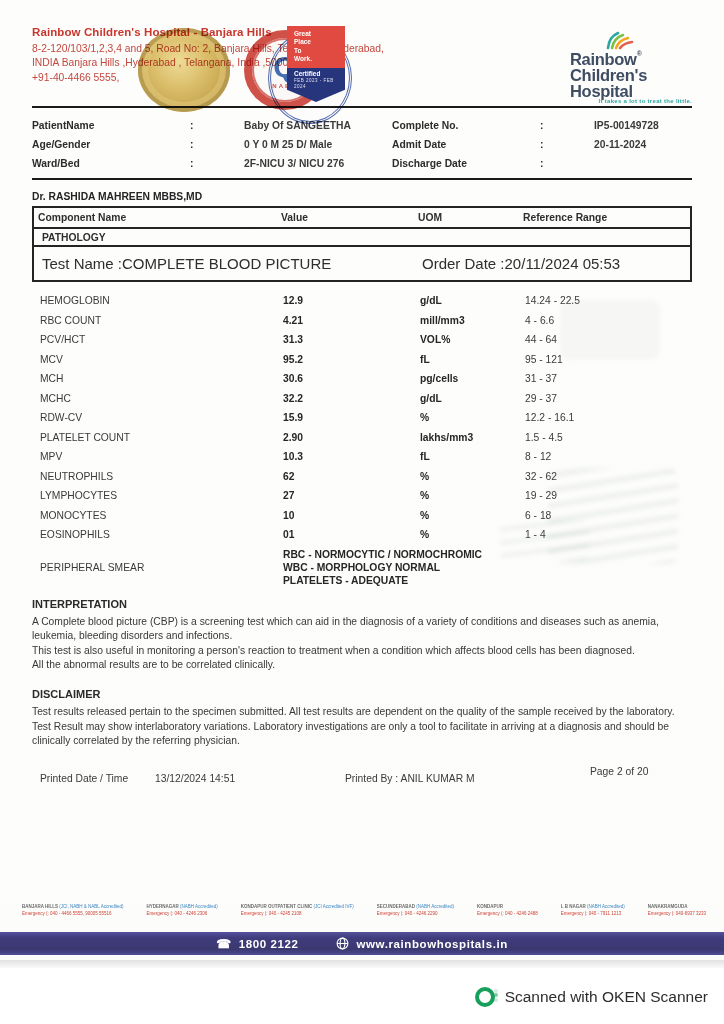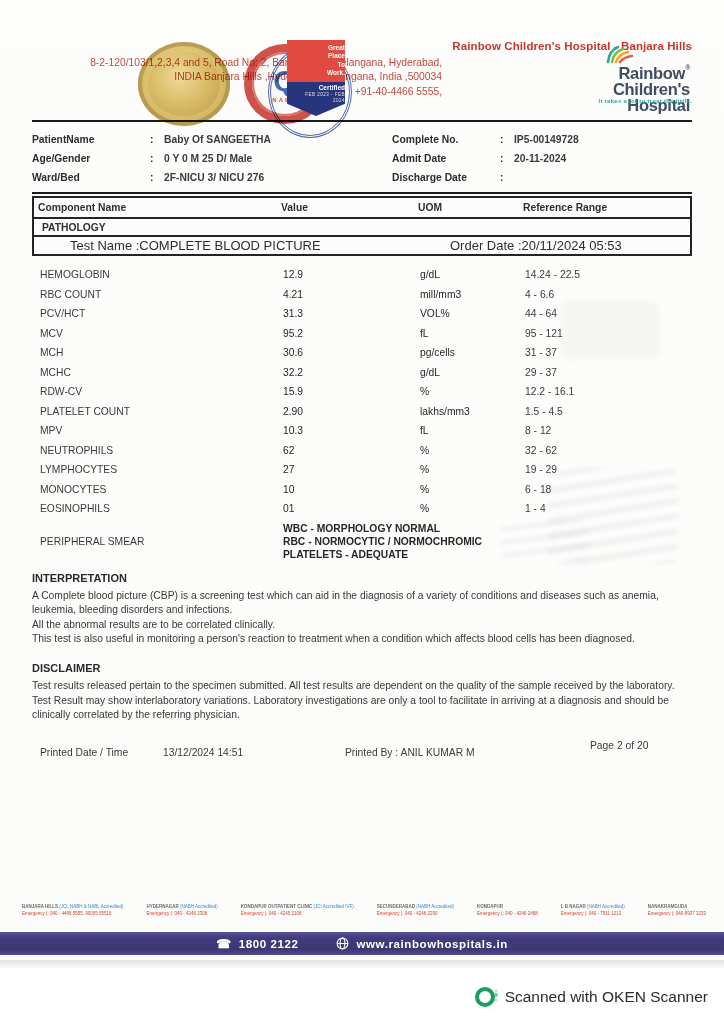--- a/index.html
+++ b/index.html
@@ -8,21 +8,21 @@
     position:relative; background:#ffffff; overflow:hidden;
     font-family:"Liberation Sans", sans-serif; color:#2e2e2e;
   }
   .page {
     position:absolute; left:0; top:0; width:724px; height:968px;
     background:linear-gradient(180deg,#fdfdfc 0%,#fcfcfa 100%);
     filter:blur(0.24px);
   }
 
   
-  .header { position:relative; margin:40px 32px 0; height:78px;text-align:right; }
+  .header { position:relative; margin:26px 32px 0; height:78px; }
   .hospital-title { color:#c8362d; font-weight:bold; font-size:11.5px; letter-spacing:0.1px; }
   .hospital-address { margin-top:4px; color:#c4473e; font-size:10.3px; line-height:1.4; width:410px; }
 
   .seal { position:absolute; border-radius:50%; opacity:0.88; mix-blend-mode:multiply; }
   .seal-gold {
     left:106px; top:2px; width:92px; height:84px; z-index:1;
     background:radial-gradient(circle at 45% 40%, #eed98a 0%, #d8b756 38%, #c09b38 68%, #9f7e28 100%);
     box-shadow:inset 0 0 0 4px rgba(146,113,32,.55), inset 0 0 0 10px rgba(226,198,110,.5);
   }
   .seal-red {
@@ -60,61 +60,61 @@
     color:#2aa8a0; font-size:6px; font-weight:bold; white-space:nowrap; letter-spacing:.3px;
   }
 
   .rule { border-top:2px solid #1b1b1b; margin:0 32px; }
   .rule-header { margin-top:2px; }
 
   
   .patient { display:flex; margin:8px 32px 0; justify-content:space-between; }
   .p-col { display:flex; flex-direction:column; }
   .p-col-left { width:340px; } .p-col-right { width:300px; }
-  .p-row { display:flex; height:19px; align-items:center; font-size:10.3px; }
+  .p-row { display:flex; height:19px; align-items:center; font-size:10.3px;gap:40px; }
   .p-label { font-weight:bold; color:#2c2c2c; width:118px; }
   .p-col-right .p-label { width:108px; }
   .p-colon { width:14px; font-weight:bold; }
   .p-value { font-weight:bold; color:#3a3a3a; }
   .rule-patient { margin-top:5px; }
 
   
   .doctor { margin:11px 32px 4px; font-weight:bold; font-size:10.3px; color:#242424; }
   .comp-table { margin:2px 32px 0; border:2px solid #242424; }
   .t-head { display:grid; grid-template-columns:243px 137px 105px 1fr; align-items:center;
     height:21px; border-bottom:2px solid #242424; font-weight:bold; font-size:10.3px; }
   .t-head span { padding-left:4px; }
   .t-section { height:18px; display:flex; align-items:center; padding-left:8px;
     border-bottom:2px solid #242424; font-weight:bold; font-size:10.3px; }
-  .t-test { display:grid; grid-template-columns:380px 1fr; align-items:center; height:17px; font-size:13px;margin-left:28px; }
+  .t-test { display:grid; grid-template-columns:380px 1fr; align-items:center; height:33px; font-size:15px; }
   .t-test span { padding-left:8px; }
 
   
   .results { margin:9px 32px 0; }
   .result-row { display:grid; grid-template-columns:243px 137px 105px 1fr;
     height:19.5px; align-items:center; font-size:10.3px; }
   .result-row span { padding-left:8px; }
   .rc-name { color:#3a3a3a; }
-  .rc-val, .rc-uom { font-weight:normal; color:#262626; }
+  .rc-val, .rc-uom { font-weight:bold; color:#262626; }
   .rc-range { color:#3a3a3a; }
 
   .smear { display:grid; grid-template-columns:243px 1fr; margin:3px 32px 0; }
   .smear-label { padding-left:8px; font-size:10.3px; color:#3a3a3a; align-self:center; }
   .smear-lines { padding-left:8px; }
   .smear-lines div { font-weight:bold; font-size:10.3px; line-height:13px; color:#262626; }
 
   
   .sec-title { font-weight:bold; font-size:11px; color:#2a2a2a; margin-bottom:5px; }
   .interp { margin:11px 32px 0; }
   .interp p, .disclaimer p { font-size:10.3px; line-height:1.42; color:#383838; max-width:658px; }
   .disclaimer { margin:15px 32px 0; }
 
   .printed { position:relative; margin:24px 32px 0; font-size:10.3px; color:#3a3a3a; }
   .printed-label { position:absolute; left:8px; }
-  .printed-datetime { position:absolute; left:123px;margin-left:8px; }
+  .printed-datetime { position:absolute; left:123px; }
   .printed-by { position:absolute; left:313px; }
   .printed-page { position:absolute; left:558px; top:-7px; }
 
   
   .artifact { position:absolute; filter:blur(2.2px); pointer-events:none; }
   .a1 { left:548px; top:468px; width:130px; height:96px; border-radius:10px;
     background:repeating-linear-gradient(-9deg, rgba(130,155,145,.12) 0 5px, transparent 5px 15px); }
   .a2 { left:500px; top:520px; width:90px; height:40px; border-radius:8px;
     background:repeating-linear-gradient(-7deg, rgba(120,150,140,.10) 0 4px, transparent 4px 13px); }
   .a3 { left:560px; top:300px; width:100px; height:60px; border-radius:10px;
@@ -236,20 +236,21 @@
       </div>
       <div class="p-row">
         <span class="p-label">Discharge Date</span>
         <span class="p-colon">:</span>
         <span class="p-value"></span>
       </div>
     </div>
   </div>
   <div class="rule rule-patient"></div>
 
+  <div class="doctor">Dr. RASHIDA MAHREEN MBBS,MD</div>
 
   <div class="comp-table">
     <div class="t-head">
       <span>Component Name</span>
       <span>Value</span>
       <span>UOM</span>
       <span>Reference Range</span>
     </div>
     <div class="t-section">PATHOLOGY</div>
     <div class="t-test">
@@ -337,33 +338,33 @@
       <span class="rc-val">01</span>
       <span class="rc-uom">%</span>
       <span class="rc-range">1 - 4</span>
     </div>
     </div>
 
   <div class="smear">
     <div class="smear-label">PERIPHERAL SMEAR</div>
     <div class="smear-lines">
 
-    <div>WBC - MORPHOLOGY NORMAL</div>
-        <div>RBC - NORMOCYTIC / NORMOCHROMIC</div>
+    <div>RBC - NORMOCYTIC / NORMOCHROMIC</div>
+        <div>WBC - MORPHOLOGY NORMAL</div>
         <div>PLATELETS - ADEQUATE</div>
       </div>
   </div>
 
   <div class="interp">
     <div class="sec-title">INTERPRETATION</div>
     <div>
 
     <p>A Complete blood picture (CBP) is a screening test which can aid in the diagnosis of a variety of conditions and diseases such as anemia, leukemia, bleeding disorders and infections.</p>
+        <p>This test is also useful in monitoring a person's reaction to treatment when a condition which affects blood cells has been diagnosed.</p>
         <p>All the abnormal results are to be correlated clinically.</p>
-        <p>This test is also useful in monitoring a person's reaction to treatment when a condition which affects blood cells has been diagnosed.</p>
       </div>
   </div>
 
   <div class="disclaimer">
     <div class="sec-title">DISCLAIMER</div>
     <p>Test results released pertain to the specimen submitted. All test results are dependent on the quality of the sample received by the laboratory. Test Result may show interlaboratory variations. Laboratory investigations are only a tool to facilitate in arriving at a diagnosis and should be clinically correlated by the referring physician.</p>
   </div>
 
   <div class="printed">
     <span class="printed-label">Printed Date / Time</span>

